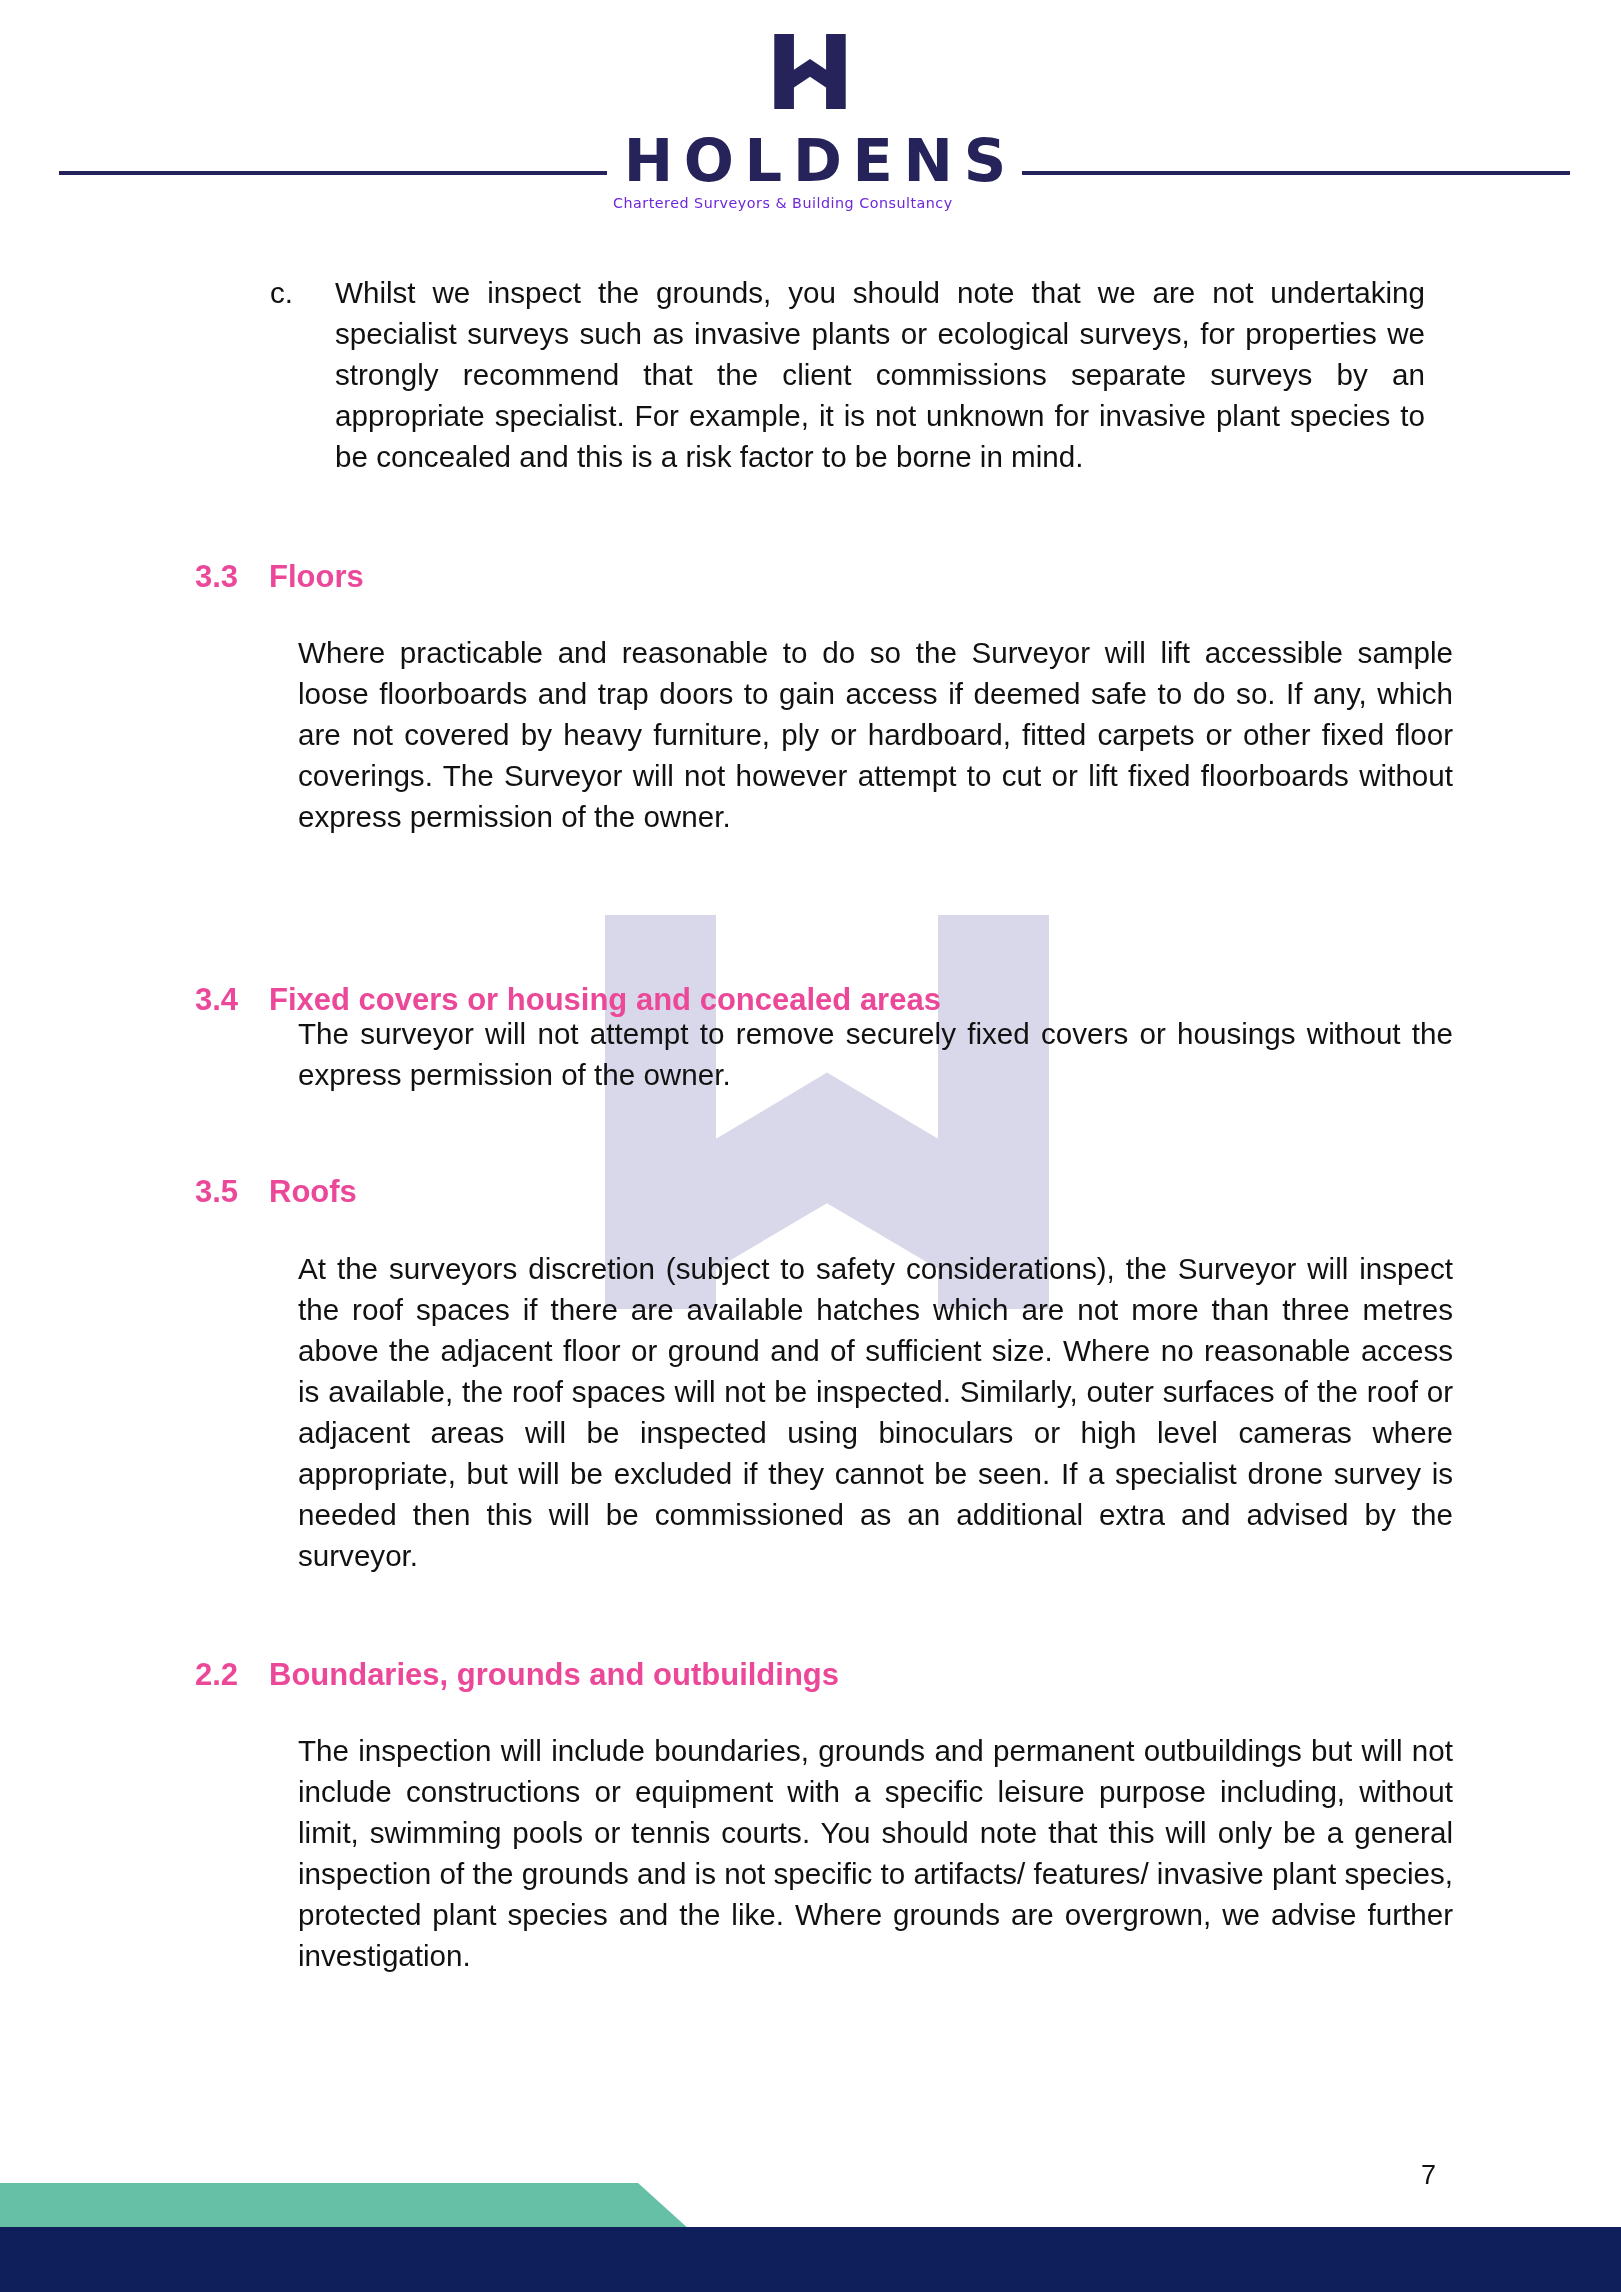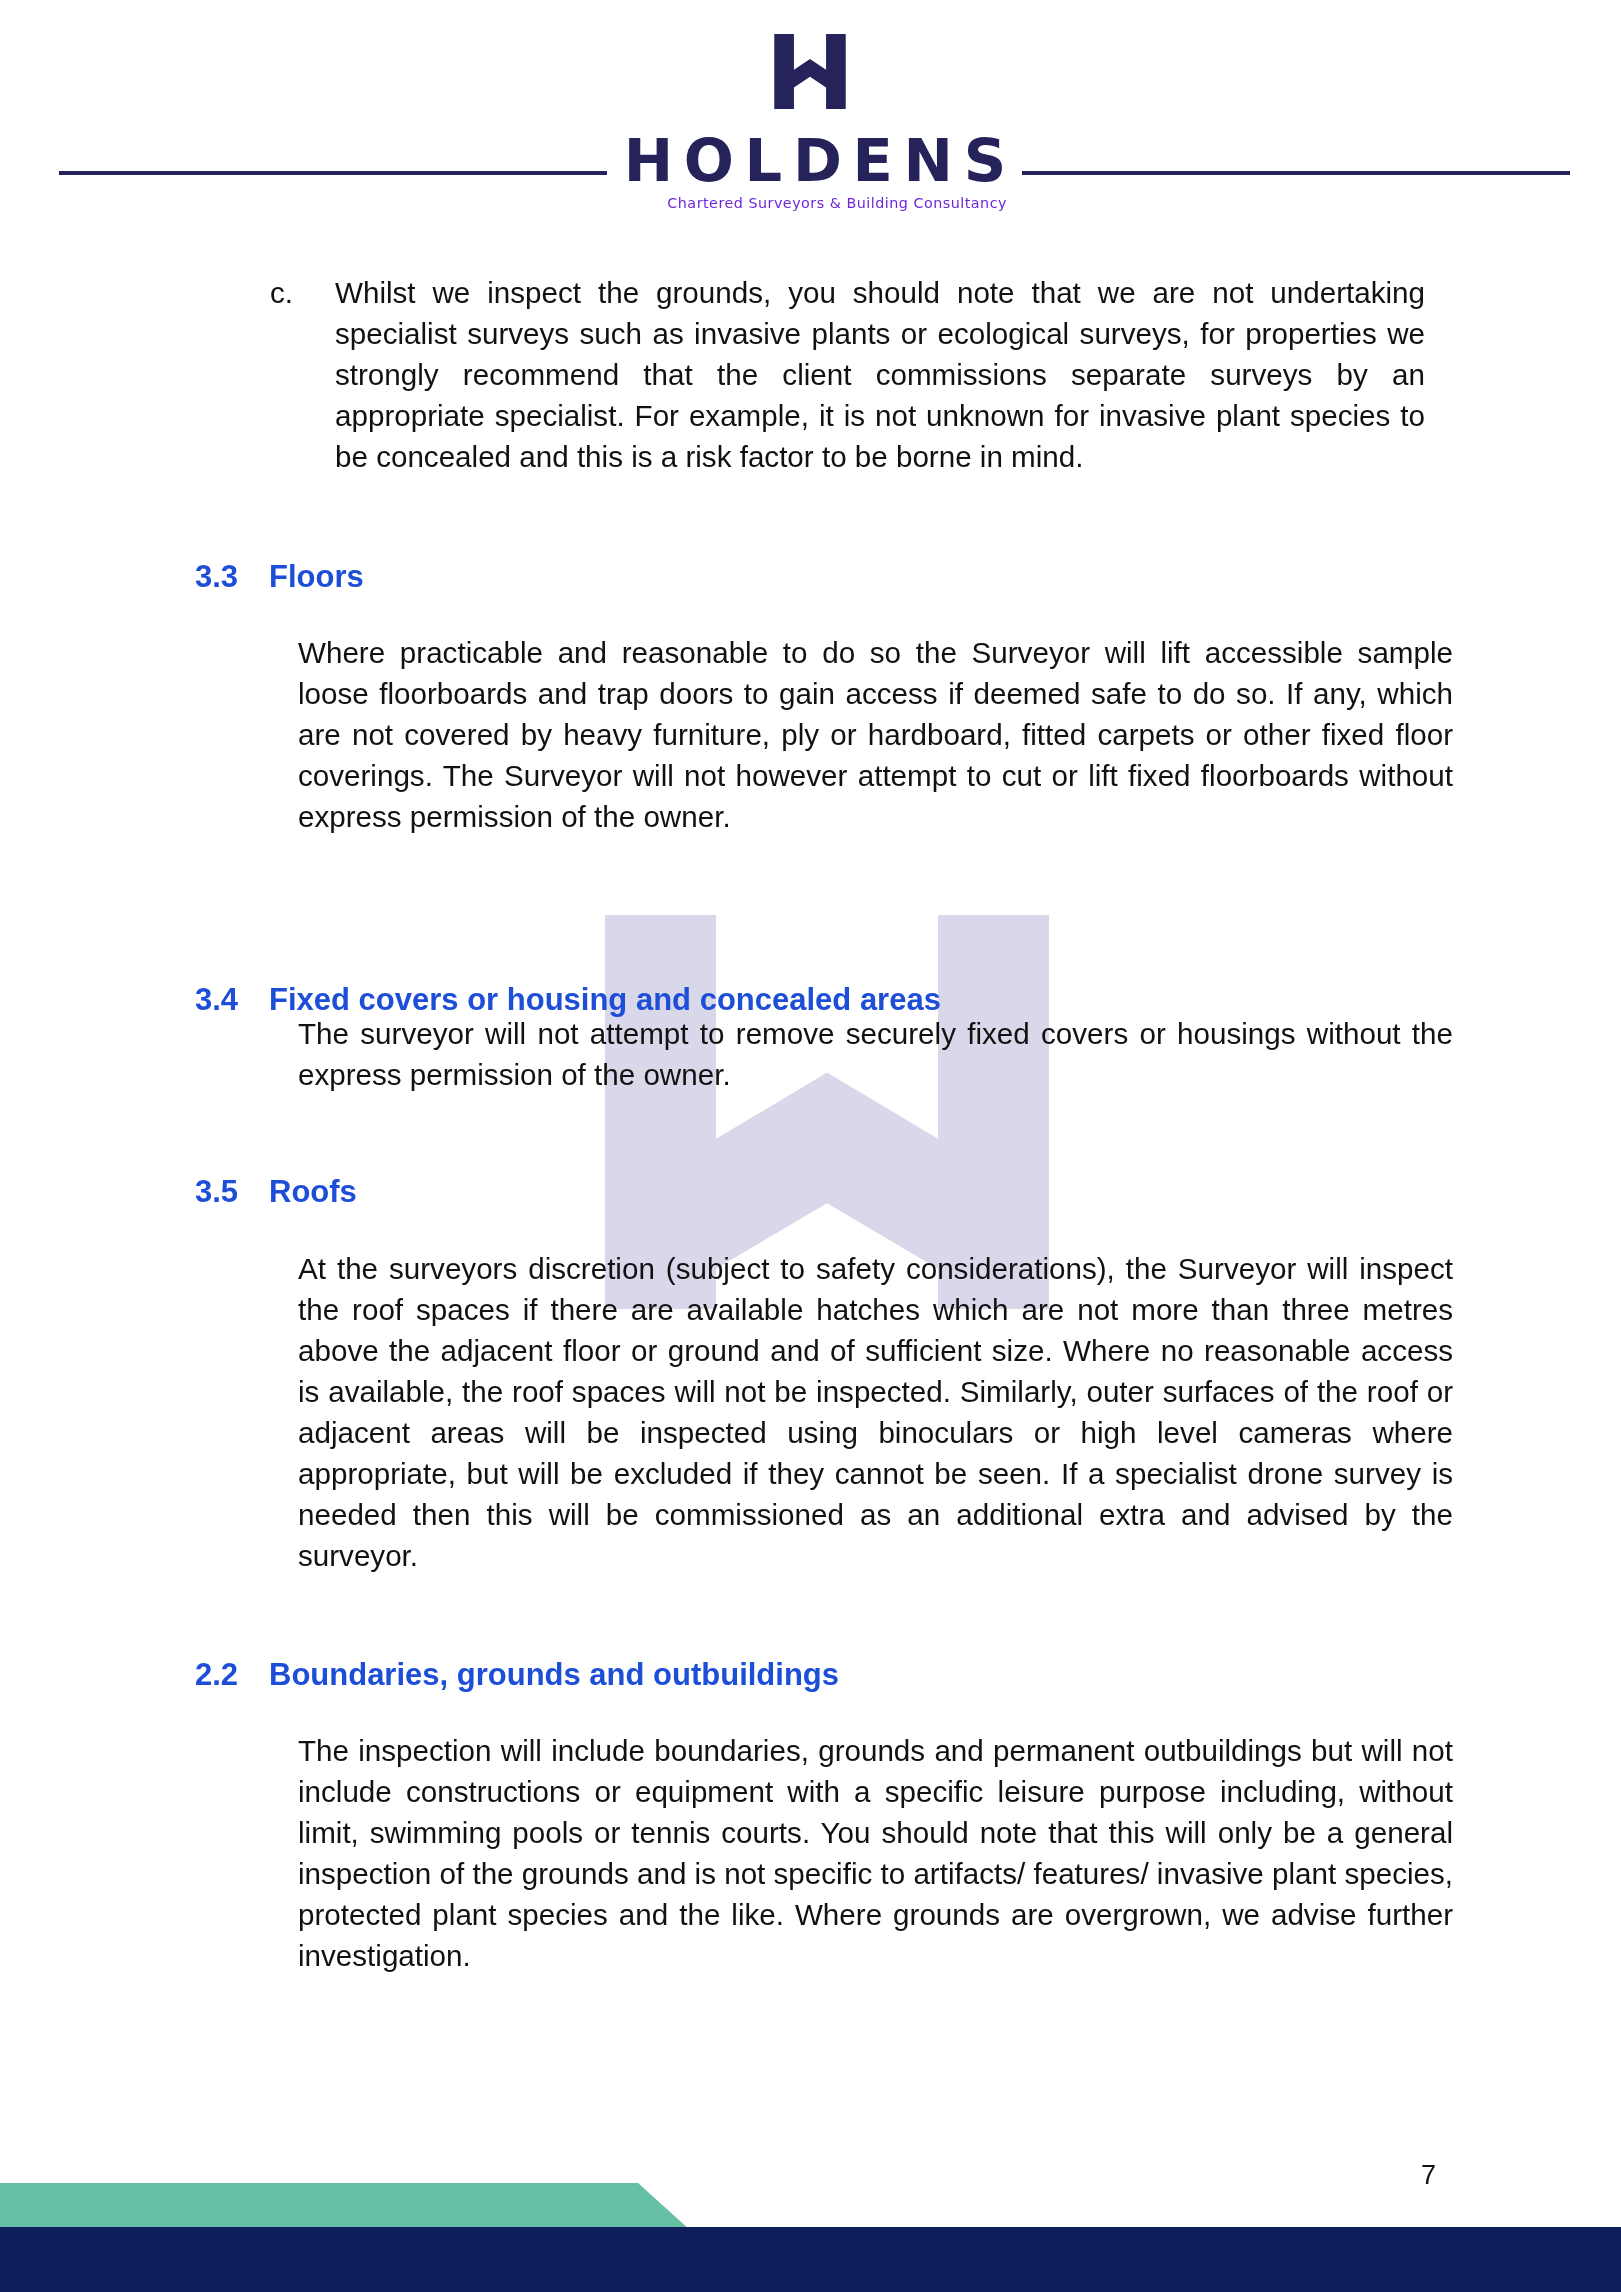--- a/index.html
+++ b/index.html
@@ -1,32 +1,32 @@
 <!DOCTYPE html>
 <html style="font-size:14.3px"><head>
 <meta charset="utf-8">
 <style>
   html, body { margin:0; padding:0; }
   body { width:1621px; height:2293px; position:relative; background:#ffffff; overflow:hidden;
          font-family:"Liberation Sans", sans-serif; color:#111; }
   .rule { position:absolute; top:171px; height:3.6px; background:#25235a; }
   .rule.left { left:59px; width:548px; }
   .rule.right { left:1022px; width:548px; }
-  .logo { position:absolute; left:613px; top:34px; width:394px; height:206px; text-align:right; }
+  .logo { position:absolute; left:613px; top:34px; width:394px; height:206px; text-align:left; }
   .logo svg { display:block; margin:0 auto; }
   .logo-word { font-family:"DejaVu Sans", sans-serif; font-weight:bold; font-size:59px; letter-spacing:10.7px;
                color:#25235a; line-height:59px; margin-top:21.5px; padding-left:10.7px; }
   .logo-tag { font-family:"DejaVu Sans", sans-serif; font-size:14.3px; color:#6d28d9; letter-spacing:0.5px; margin-top:5.4px; }
   .watermark { position:absolute; left:605px; top:915px; width:444px; height:394px; }
   .content { position:absolute; left:0; top:0; width:1621px; }
   .para { position:absolute; left:270px; width:1155px; font-size:29.6px; line-height:41px; text-align:justify; color:#111;margin-left:28px; }
   .item-c { position:absolute; left:270px; top:272px; width:1155px; font-size:29.6px; line-height:41px; color:#111; }
   .item-c .marker { position:absolute; left:0; top:0; }
   .item-c .text { margin-left:65px; text-align:justify; }
-  .heading { position:absolute; left:195px; font-size:31px; font-weight:bold; color:#1d4ed8; line-height:41px; }
+  .heading { position:absolute; left:195px; font-size:31px; font-weight:bold; color:#ec4899; line-height:41px; }
   .heading .num { display:inline-block; width:74px; }
   .page-num { position:absolute; left:1421px; top:2160px; font-size:27px; color:#111; }
   .footer-accent { position:absolute; left:0; top:2183px; width:690px; height:47px; }
   .footer { position:absolute; left:0; top:2227px; width:1621px; height:65px; background:#0e1f5b;
             color:#ffffff; text-align:center; font-size:20.6px; line-height:26px; padding-top:1.8px; }
 </style>
 </head>
 <body>
 
 <div class="rule left"></div>

